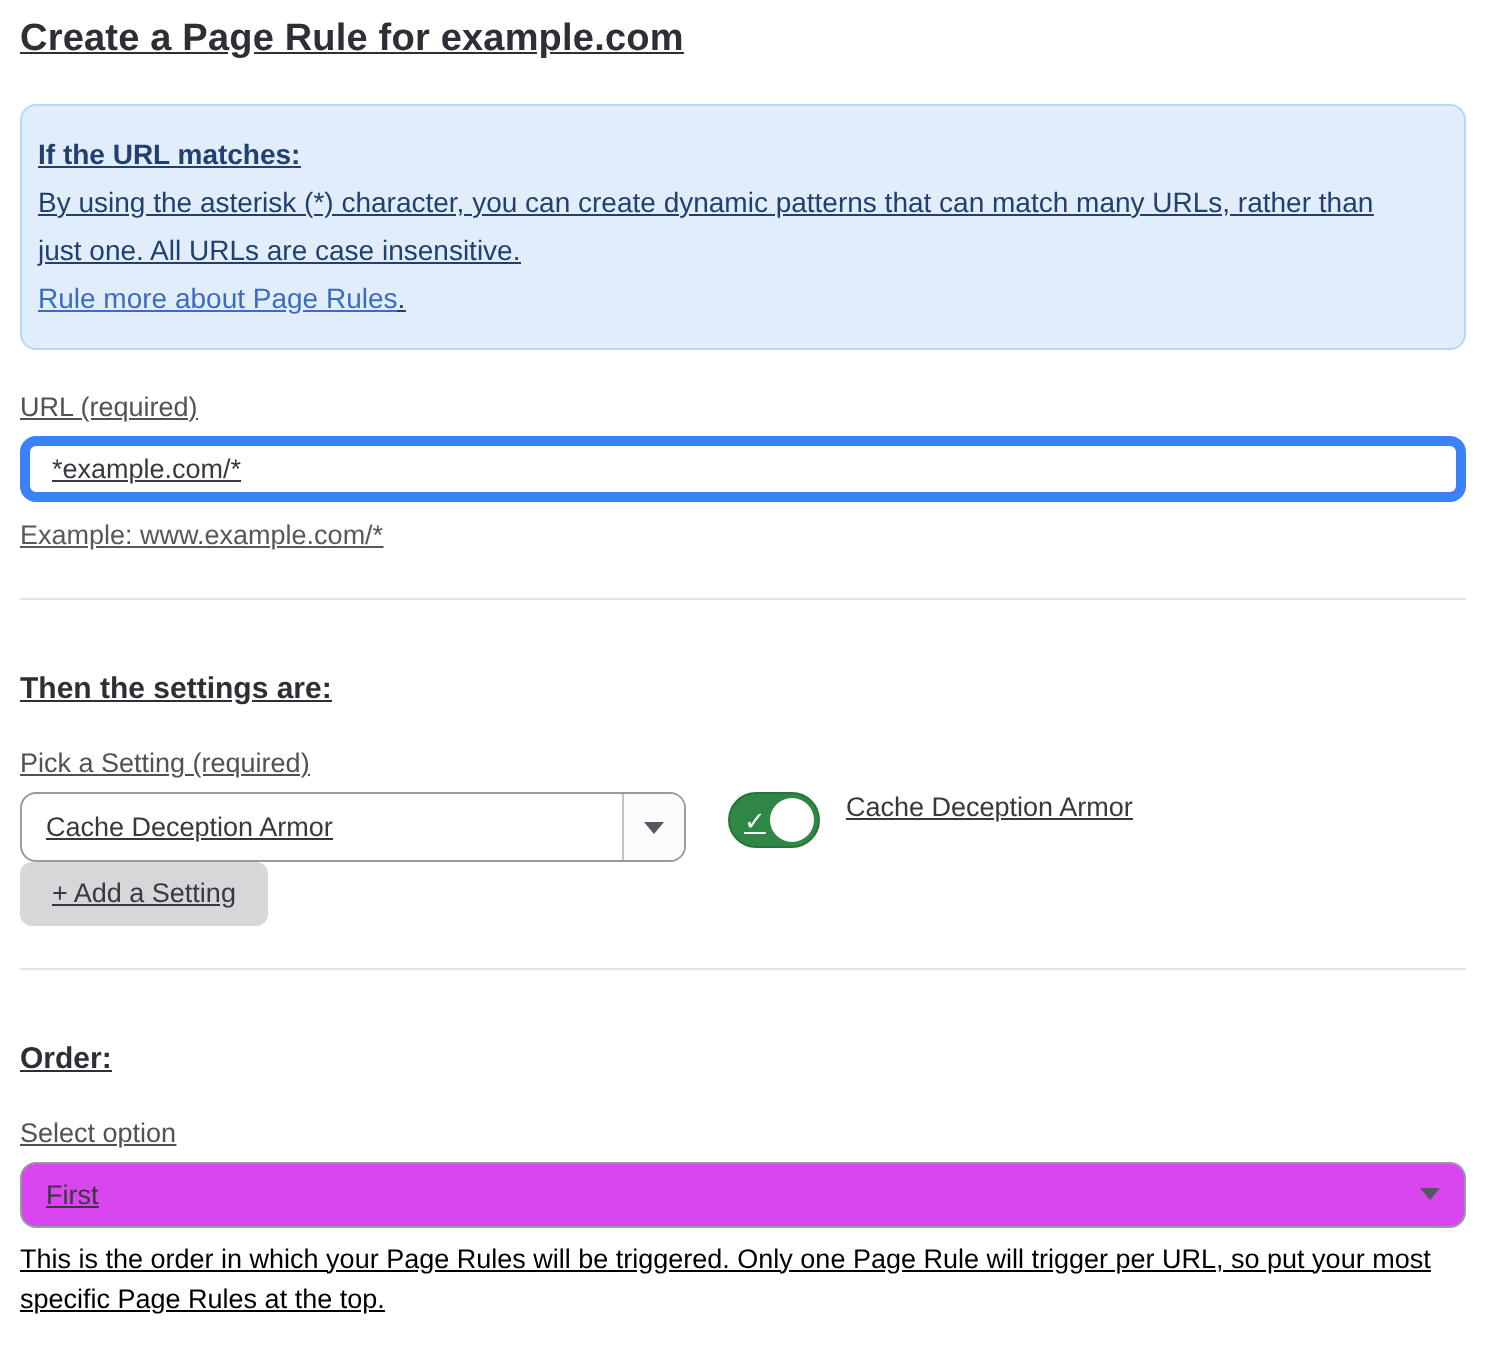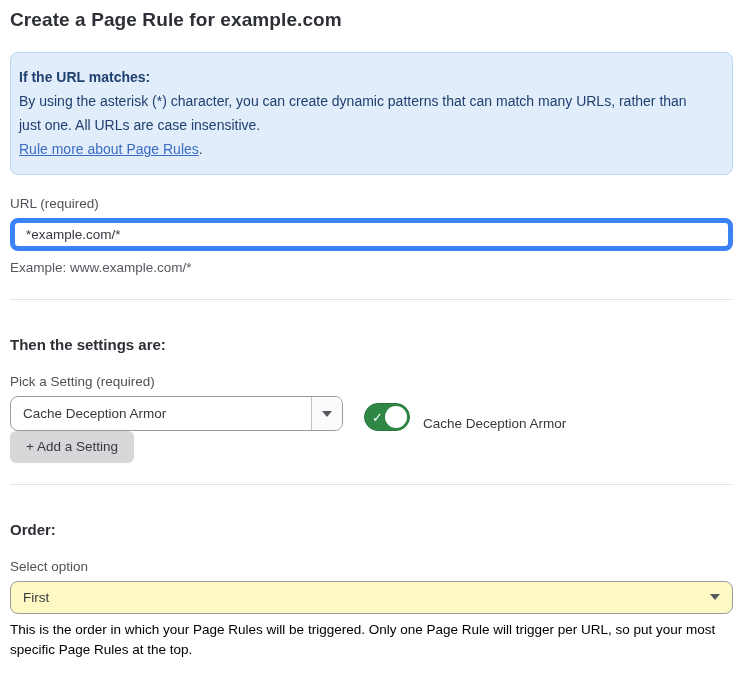--- a/index.html
+++ b/index.html
@@ -1,15 +1,15 @@
 <!DOCTYPE html>
 <html><head>
 <meta charset="utf-8">
 <style>
-  * { box-sizing: border-box; margin: 0; padding: 0; }
+  * { box-sizing: border-box; margin: 0; padding: 0; text-decoration: underline; }
   html, body {
     width: 750px; height: 679px;
     background: #ffffff;
     font-family: "Liberation Sans", "DejaVu Sans", sans-serif;
     color: #36393f;
     overflow: hidden;
   }
   .container {
     width: 723px;
     margin-left: 10px;
@@ -67,21 +67,21 @@
     margin: 21px 0 0 0;
   }
   .section-heading {
     font-size: 15px;
     font-weight: 700;
     color: #2c2f35;
     margin-top: 36px;
   }
   .setting-row {
     display: flex;
-    align-items: flex-end;
+    align-items: flex-start;
     margin-top: 0;
   }
   .combo {
     width: 333px;
     height: 35px;
     border: 1px solid #979ba1;
     border-radius: 8px;
     background: #fff;
     display: flex;
     align-items: stretch;
@@ -155,21 +155,21 @@
     color: #36393f;
     background: #d7d7d9;
     line-height: 1;
   }
   .btn-add { }
   .select-box {
     width: 100%;
     height: 33px;
     border: 1px solid #979ba1;
     border-radius: 8px;
-    background: #fef9c3;
+    background: #d946ef;
     display: flex;
     align-items: center;
     justify-content: space-between;
     padding: 0 12px;
     font-size: 13.5px;
     color: #36393f;
     cursor: pointer;
   }
   .select-box .caret { border-top-color: #55585e; }
   .order-helper {

